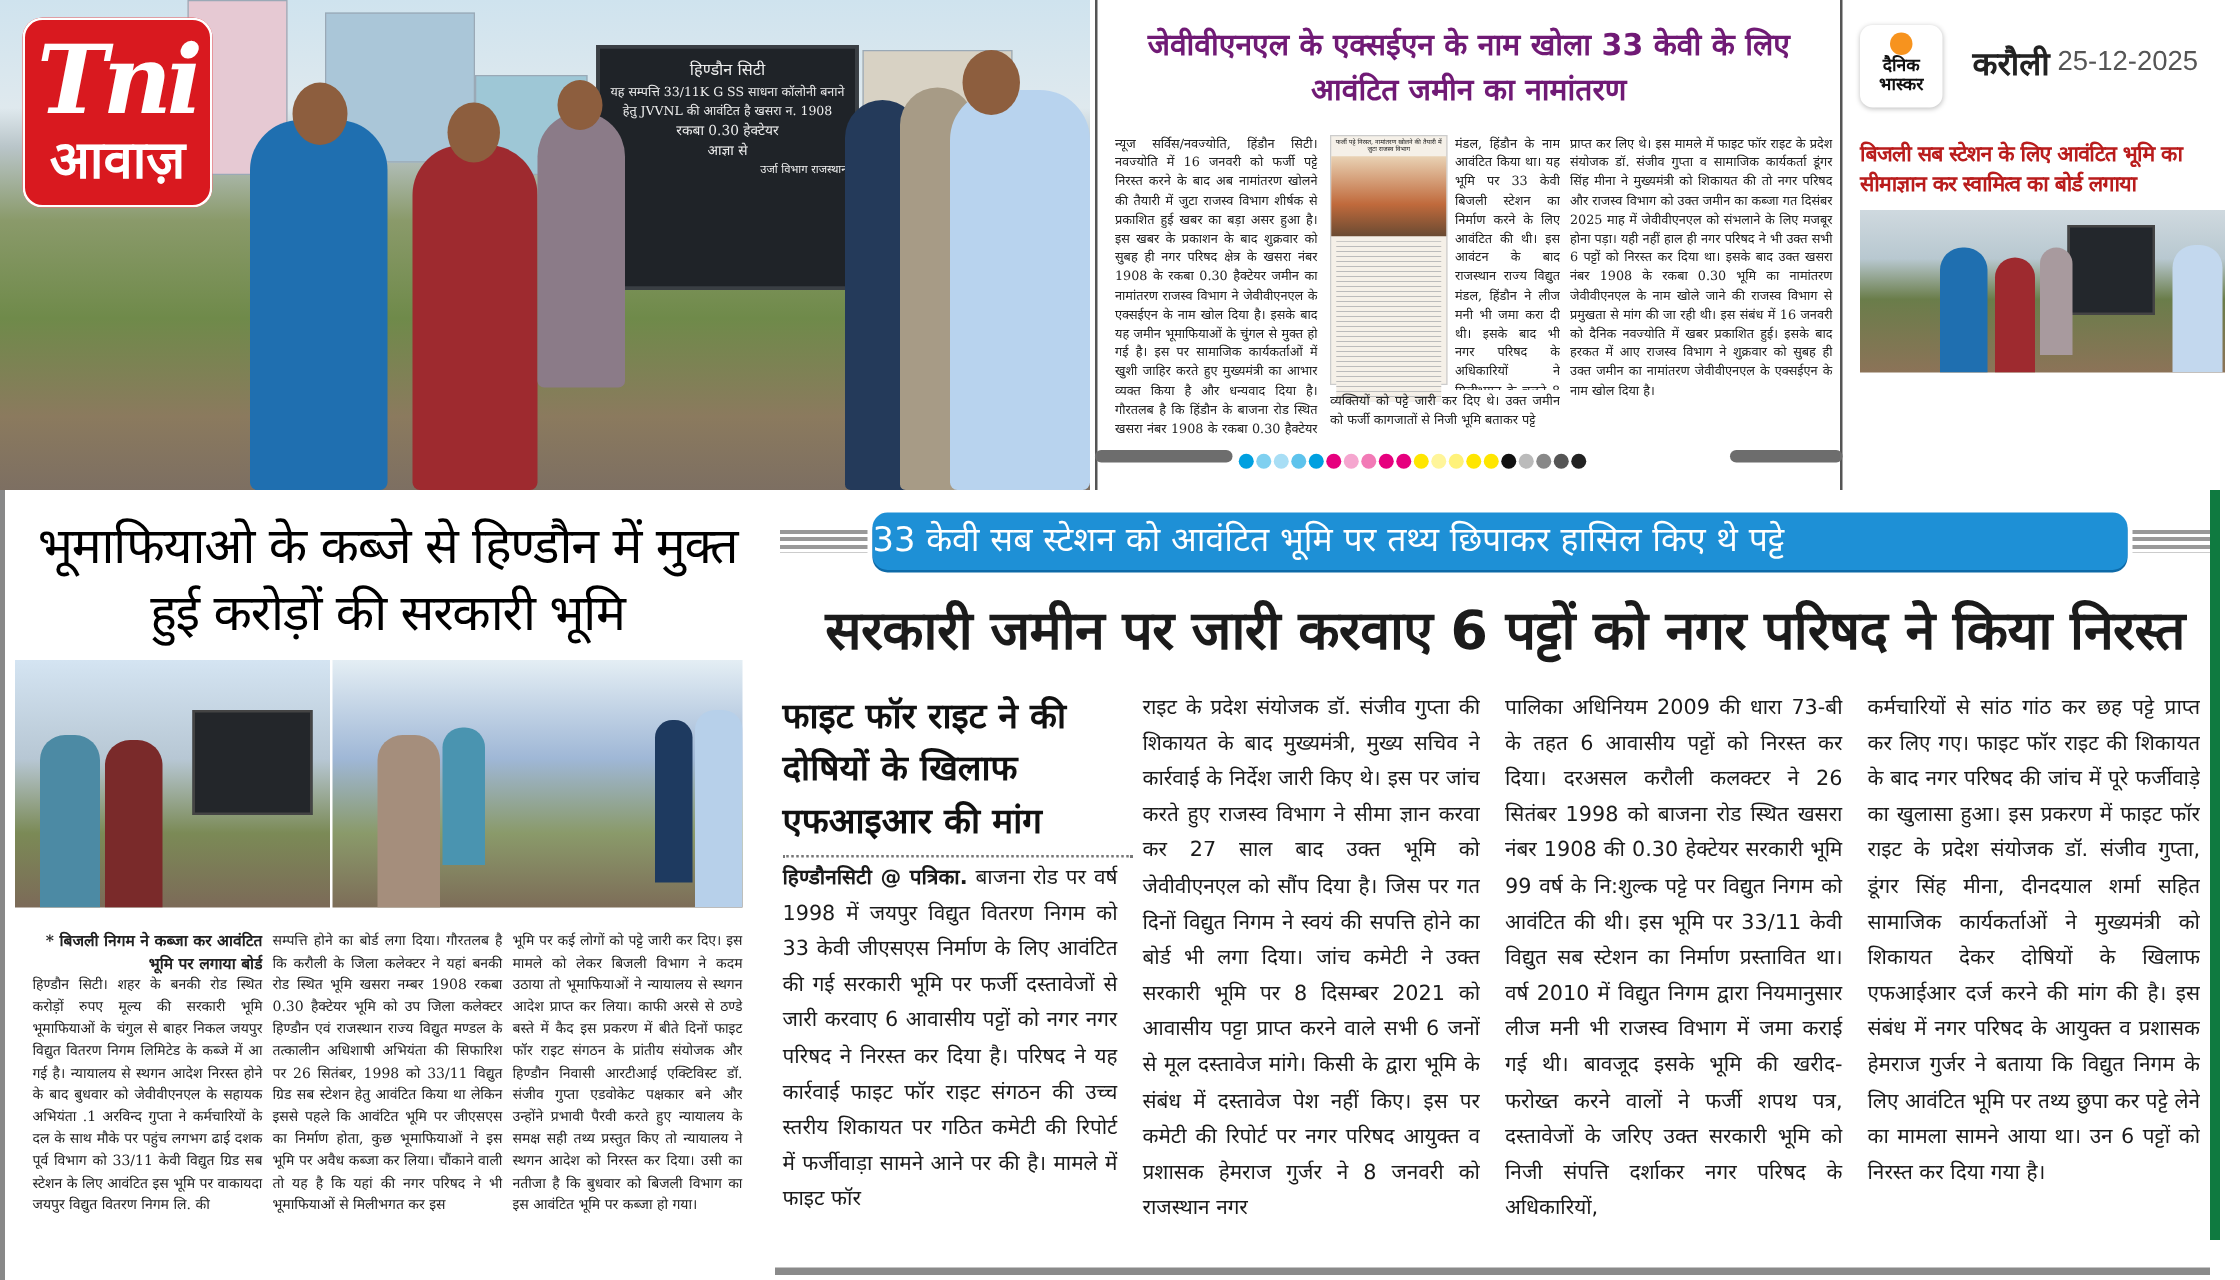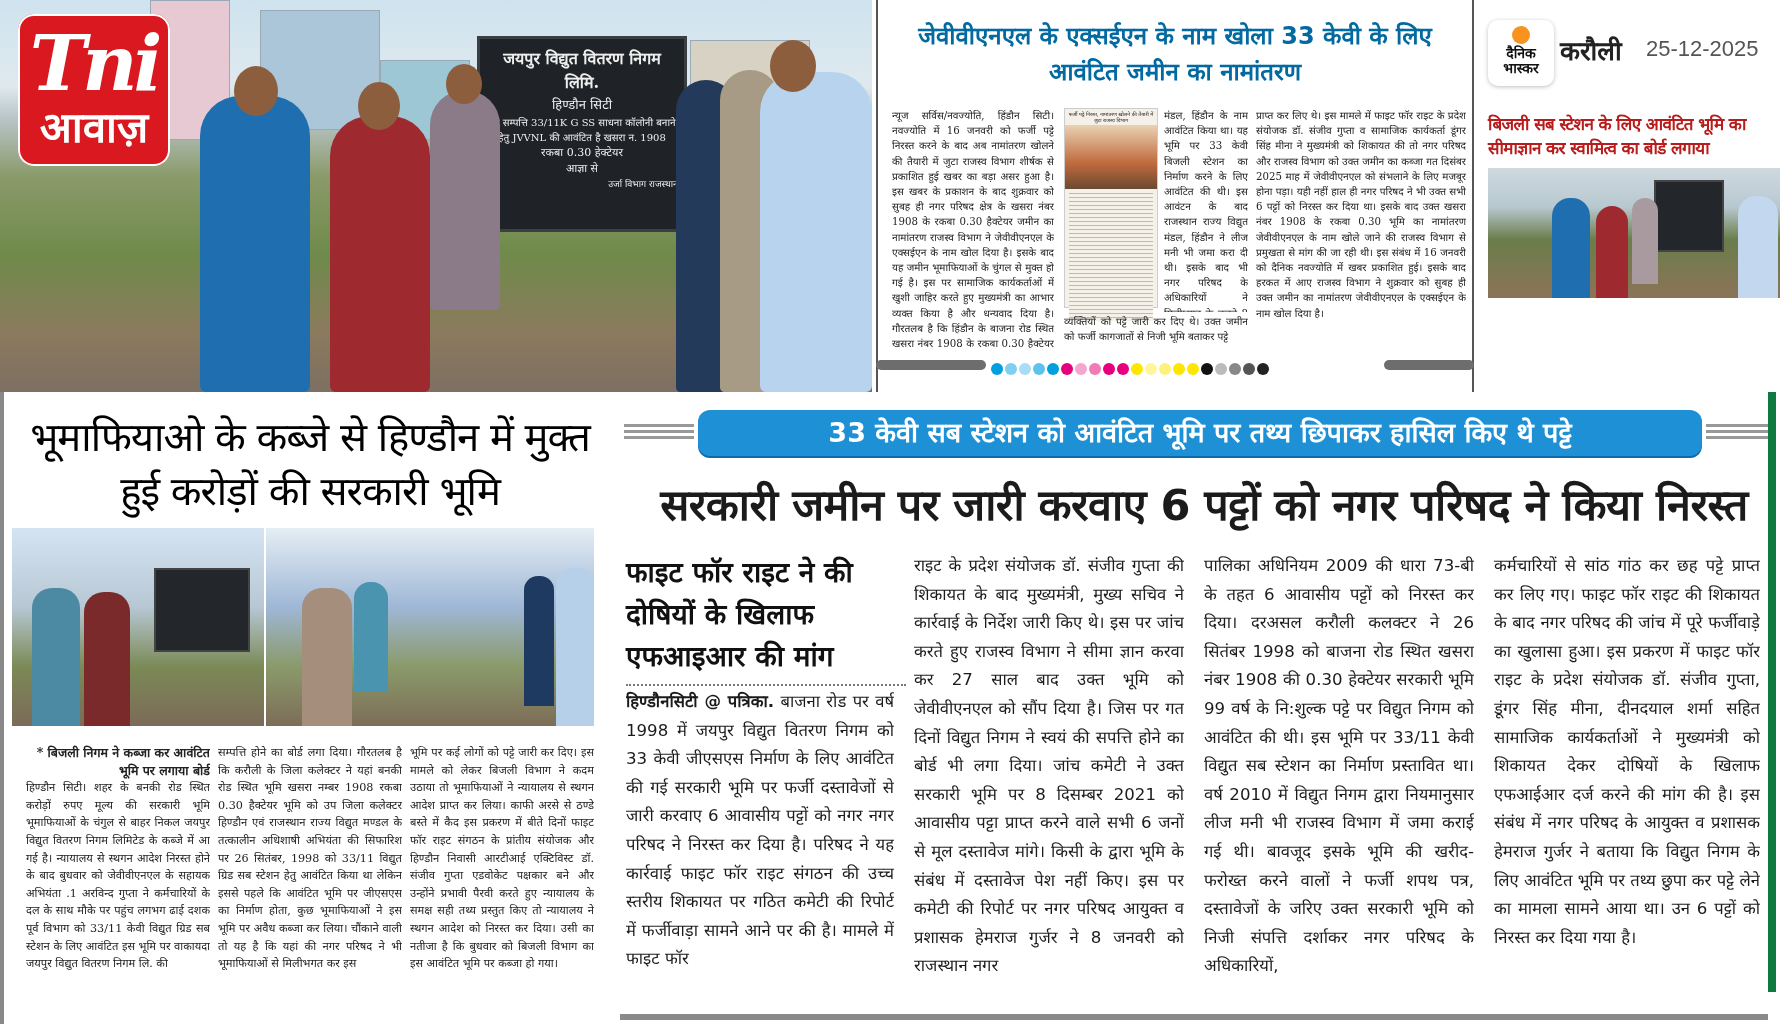--- a/index.html
+++ b/index.html
@@ -11,67 +11,66 @@
   .building{position:absolute;background:#b8c7d6;border:1px solid #9aa9b6}
   .person{position:absolute;border-radius:40px 40px 6px 6px}
   .head{position:absolute;border-radius:50%;background:#8d5e3e}
   .signboard{position:absolute;left:477px;top:36px;width:210px;height:196px;background:#1f2328;border:3px solid #3a3f44;color:#eee;font-size:13px;line-height:1.5;padding:8px 6px;text-align:center;font-family:"DejaVu Serif",serif}
   .signboard .l1{font-size:16px;font-weight:bold}
   #logo{left:18px;top:14px;width:152px;height:152px;background:#d9191f;border-radius:16px;color:#fff;text-align:center;box-shadow:0 0 0 2px #fff inset}
   #logo .tni{font-family:"DejaVu Serif",serif;font-style:italic;font-weight:bold;font-size:76px;line-height:88px;letter-spacing:-4px;margin-top:6px}
   #logo .awaz{font-size:42px;line-height:40px;font-weight:bold}
   
   #navjyoti{left:876px;top:0;width:598px;height:392px;background:#fff;border-left:2px solid #555;border-right:2px solid #555}
-  #navjyoti h1{font-size:24px;line-height:36px;text-align:center;font-weight:bold;margin-top:18px;color:#0369a1}
+  #navjyoti h1{font-size:24px;line-height:36px;text-align:center;font-weight:bold;margin-top:18px;color:#701a75}
   .nj-cols{position:absolute;top:108px;left:14px;right:10px;height:240px;font-family:"DejaVu Serif",serif;font-size:10.2px;line-height:15.2px;color:#222}
   .nj-col{position:absolute;top:0;text-align:justify;overflow:hidden}
   .nj-thumb{position:absolute;background:#f5f0e8;border:1px solid #ccc}
   .nj-thumb .img{height:64px;background:linear-gradient(180deg,#e9d2b4,#c06a3c 60%,#6a4a32)}
   .nj-thumb .lines{height:128px;background:repeating-linear-gradient(180deg,#bbb 0 1px,#f5f0e8 1px 4px);margin:4px}
   #colorbar{left:876px;top:356px;width:598px;height:18px}
   .dot{display:inline-block;width:12px;height:12px;border-radius:50%;margin:0 1px;vertical-align:middle}
   
   #bhaskar{left:1476px;top:0;width:316px;height:392px;background:#fff}
   #bh-logo{left:12px;top:20px;width:66px;height:66px;border-radius:10px;background:#fff;box-shadow:0 1px 4px rgba(0,0,0,.25);text-align:center;font-size:14px;font-weight:bold;line-height:15px;color:#111}
   #bh-logo .sun{width:18px;height:18px;border-radius:50%;background:#f7931e;margin:6px auto 2px}
-  #bh-city{left:84px;top:32px;font-size:26px;font-weight:bold;color:#222}
+  #bh-city{left:102px;top:32px;font-size:26px;font-weight:bold;color:#222}
   #bh-date{left:170px;top:36px;font-size:22px;color:#555;font-family:"Liberation Sans",sans-serif}
   #bh-title{left:12px;top:112px;width:300px;font-size:17px;font-weight:bold;line-height:24px;letter-spacing:-.6px;color:#b91c1c}
   #bh-photo{left:12px;top:168px;width:292px;height:130px;background:linear-gradient(180deg,#cfd9df 0%,#b8c8d0 30%,#6a7d4a 55%,#8c7358 100%);overflow:hidden}
   #bh-text{left:12px;top:304px;width:298px;font-size:13px;line-height:19px;text-align:justify;font-weight:bold;color:#222;font-family:"DejaVu Serif",serif}
   
   #left-article{left:0;top:392px;width:614px;height:632px;background:#fff;border-left:4px solid #888}
   #la-title{left:6px;top:18px;width:600px;text-align:center;font-size:40px;font-weight:normal;line-height:54px;color:#000;letter-spacing:-1px}
   #la-photos{left:8px;top:136px;width:582px;height:198px}
   .la-ph{position:absolute;top:0;height:198px;overflow:hidden}
   #la-body{left:22px;top:352px;width:570px;height:270px;font-family:"DejaVu Serif",serif;font-size:11.2px;line-height:17.6px;color:#222}
   .la-col{position:absolute;top:0;width:184px;text-align:justify;overflow:hidden;height:268px}
   .la-sub{font-weight:bold;text-align:right;font-size:12.5px;line-height:17.6px}
   
   #patrika{left:620px;top:392px;width:1172px;height:632px;background:#fff}
   #pt-kicker-wrap{left:0;top:18px;width:1160px;height:46px}
   .kick-lines{position:absolute;top:14px;height:18px;width:70px;background:repeating-linear-gradient(180deg,#999 0 3px,transparent 3px 6px)}
-  #pt-kicker{left:78px;top:0;width:1004px;height:46px;background:#1e90d6;border-radius:12px;color:#fff;font-size:27px;line-height:46px;text-align:center;font-weight:bold;box-shadow:0 2px 0 #0d6aa8}
+  #pt-kicker{left:78px;top:0;width:1004px;height:46px;background:#1e90d6;border-radius:12px;color:#fff;font-size:27px;line-height:46px;font-weight:normal;box-shadow:0 2px 0 #0d6aa8}
   #pt-headline{left:0;top:84px;width:1168px;text-align:center;font-size:43px;line-height:58px;color:#1b1b1b;font-weight:bold;letter-spacing:-.5px}
   #pt-green-bar{left:1148px;top:0;width:8px;height:600px;background:#0f7a40}
   #pt-sub{left:6px;top:160px;width:280px;font-size:28px;font-weight:bold;line-height:42px;color:#111;border-bottom:2px dotted #777;padding-bottom:6px}
   .pt-col{position:absolute;font-size:16.6px;line-height:28.6px;text-align:justify;color:#1b1b1b;overflow:hidden}
   .pt-byline{font-weight:bold}
   #pt-bottom-rule{left:0;top:622px;width:1148px;height:6px;background:#8a8a8a}
 </style>
 </head>
 <body>
 
 <div id="photo-top" class="abs">
   <div class="building" style="left:150px;top:0;width:80px;height:140px;background:#e6c9d3"></div>
   <div class="building" style="left:260px;top:10px;width:120px;height:120px;background:#aac6d8"></div>
   <div class="building" style="left:380px;top:60px;width:90px;height:80px;background:#9ec7d6"></div>
   <div class="building" style="left:690px;top:40px;width:120px;height:90px;background:#d8d2c4"></div>
   <div class="signboard">
-    <div class="l1">जयपुर विद्युत वितरण निगम लिमि.</div>
     <div>हिण्डौन सिटी</div>
     <div style="font-size:10px">यह सम्पत्ति 33/11K G SS साधना कॉलोनी बनाने</div>
     <div style="font-size:10px">हेतु JVVNL की आवंटित है खसरा न. 1908</div>
     <div style="font-size:11px">रकबा 0.30 हेक्टेयर</div>
     <div style="font-size:11px;">आज्ञा से</div>
     <div style="font-size:9px;text-align:right">उर्जा विभाग राजस्थान</div>
   </div>
 
   <div class="person" style="left:200px;top:96px;width:110px;height:296px;background:#1f6fb0"></div>
   <div class="head" style="left:234px;top:66px;width:44px;height:50px"></div>

